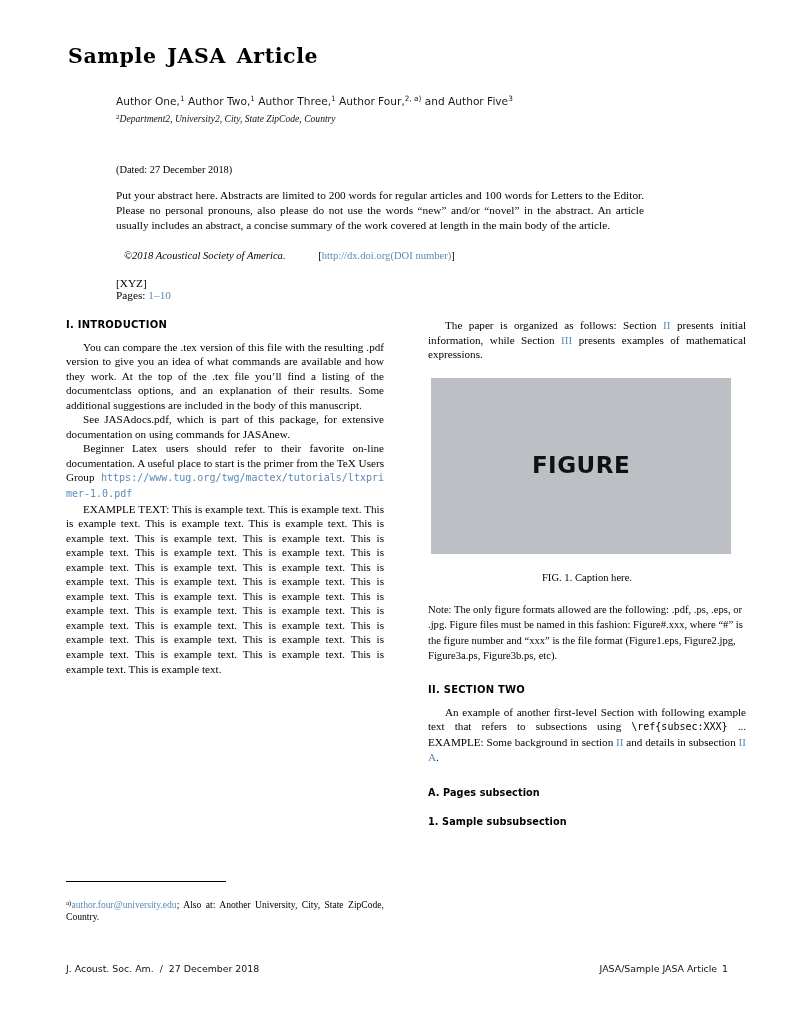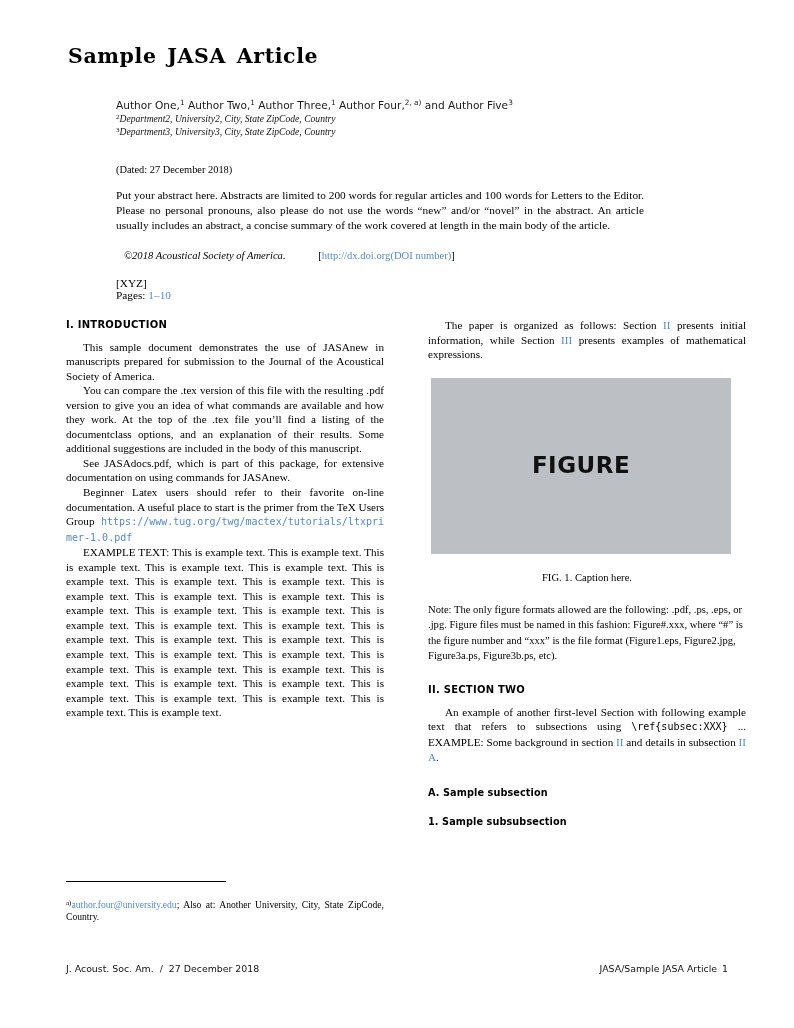--- a/index.html
+++ b/index.html
@@ -32,21 +32,21 @@
     color: #000;
   }
 
   .authors {
     position: absolute;
     left: 116px;
     top: 93px;
     width: 560px;
     font-family: "DejaVu Sans", sans-serif;
     font-size: 10.6px;
-    line-height: 19px;
+    line-height: 12px;
     color: #1a1a1a;
     white-space: nowrap;
   }
   .authors sup { font-size: 7.3px; vertical-align: 4px; }
 
   .affils {
     position: absolute;
     left: 116px;
     top: 112px;
     width: 560px;
@@ -225,59 +225,57 @@
 <body>
 
 <div class="page">
 
   <div class="title">Sample JASA Article</div>
 
   <div class="authors">Author One,<sup>1</sup> Author Two,<sup>1</sup> Author Three,<sup>1</sup> Author Four,<sup>2,&nbsp;<span class="link">a)</span></sup> and Author Five<sup>3</sup></div>
 
   <div class="affils">
     <div><span class="num">2</span><span>Department2, University2, City, State ZipCode, Country</span></div>
-    <div><span class="num">3</span><span>Department3, University3, City, State ZipCode, Country</span></div>
   </div>
 
   <div class="dated">(Dated: 27 December 2018)</div>
 
   <div class="abstract">Put your abstract here. Abstracts are limited to 200 words for regular articles and 100 words for Letters to the Editor. Please no personal pronouns, also please do not use the words “new” and/or “novel” in the abstract. An article usually includes an abstract, a concise summary of the work covered at length in the main body of the article.</div>
 
   <div class="copyline">
     <span>©2018 Acoustical Society of America.</span>
     <span class="doi"><span class="brk">[</span><span>http://dx.doi.org(DOI number)</span><span class="brk">]</span></span>
   </div>
 
   <div class="xyzrow">
     <span>[XYZ]</span>
     <span><span>Pages:</span> <span class="pg-num">1–10</span></span>
   </div>
 
   <div class="col col-left">
     <h2 class="sec">I.  INTRODUCTION</h2>
-    <p>This sample document demonstrates the use of JASAnew in manuscripts prepared for submission to the Journal of the Acoustical Society of America.</p>
     <p>You can compare the .tex version of this file with the resulting .pdf version to give you an idea of what commands are available and how they work. At the top of the .tex file you’ll find a listing of the documentclass options, and an explanation of their results. Some additional suggestions are included in the body of this manuscript.</p>
     <p>See JASAdocs.pdf, which is part of this package, for extensive documentation on using commands for JASAnew.</p>
     <p><span>Beginner Latex users should refer to their favorite on-line documentation. A useful place to start is the primer from the TeX Users Group </span><span class="url">https://www.tug.org/twg/mactex/tutorials/ltxprimer-1.0.pdf</span></p>
     <p><span>EXAMPLE TEXT:</span><span> This is example text. This is example text. This is example text. This is example text. This is example text. This is example text. This is example text. This is example text. This is example text. This is example text. This is example text. This is example text. This is example text. This is example text. This is example text. This is example text. This is example text. This is example text. This is example text. This is example text. This is example text. This is example text. This is example text. This is example text. This is example text. This is example text. This is example text. This is example text. This is example text. This is example text. This is example text. This is example text. This is example text. This is example text.</span></p>
   </div>
 
   <div class="col col-right">
     <p><span>The paper is organized as follows: Section </span><span class="xref">II</span><span> presents initial information, while Section </span><span class="xref">III</span><span> presents examples of mathematical expressions.</span></p>
 
     <div class="figure-box">
       <span class="figure-label">FIGURE</span>
     </div>
     <p class="fig-caption">FIG. 1. Caption here.</p>
     <p class="fig-note">Note: The only figure formats allowed are the following: .pdf, .ps, .eps, or .jpg. Figure files must be named in this fashion: Figure#.xxx, where “#” is the figure number and “xxx” is the file format (Figure1.eps, Figure2.jpg, Figure3a.ps, Figure3b.ps, etc).</p>
 
     <h2 class="sec" style="margin-top:20px;">II.  SECTION TWO</h2>
     <p><span>An example of another first-level Section with following example text that refers to subsections using </span><span class="mono">\ref{subsec:XXX}</span><span> ... EXAMPLE: Some background in section </span><span class="xref">II</span><span> and details in subsection </span><span class="xref">II A</span><span>.</span></p>
 
-    <h3 class="subsec" style="margin-top:22px;">A.  Sample subsection</h3>
+    <h3 class="subsec" style="margin-top:22px;">A.  Pages subsection</h3>
     <h4 class="subsubsec" style="margin-top:14px;">1.  Sample subsubsection</h4>
   </div>
 
   <div class="footnote-wrap">
     <div class="footnote-rule"></div>
     <div class="footnote-text"><sup>a)</sup><span class="email">author.four@university.edu</span><span>; Also at: Another University, City, State ZipCode, Country.</span></div>
   </div>
 
   <div class="footer">
     <div class="left">

